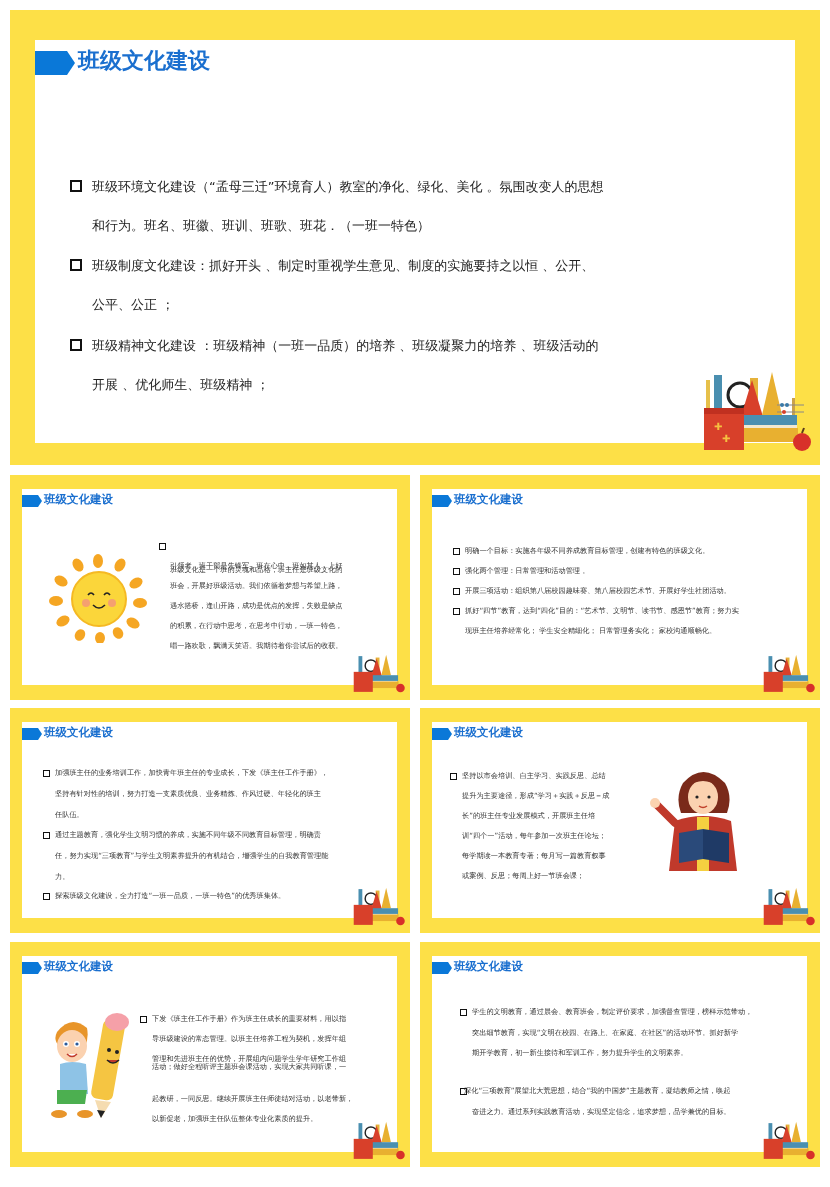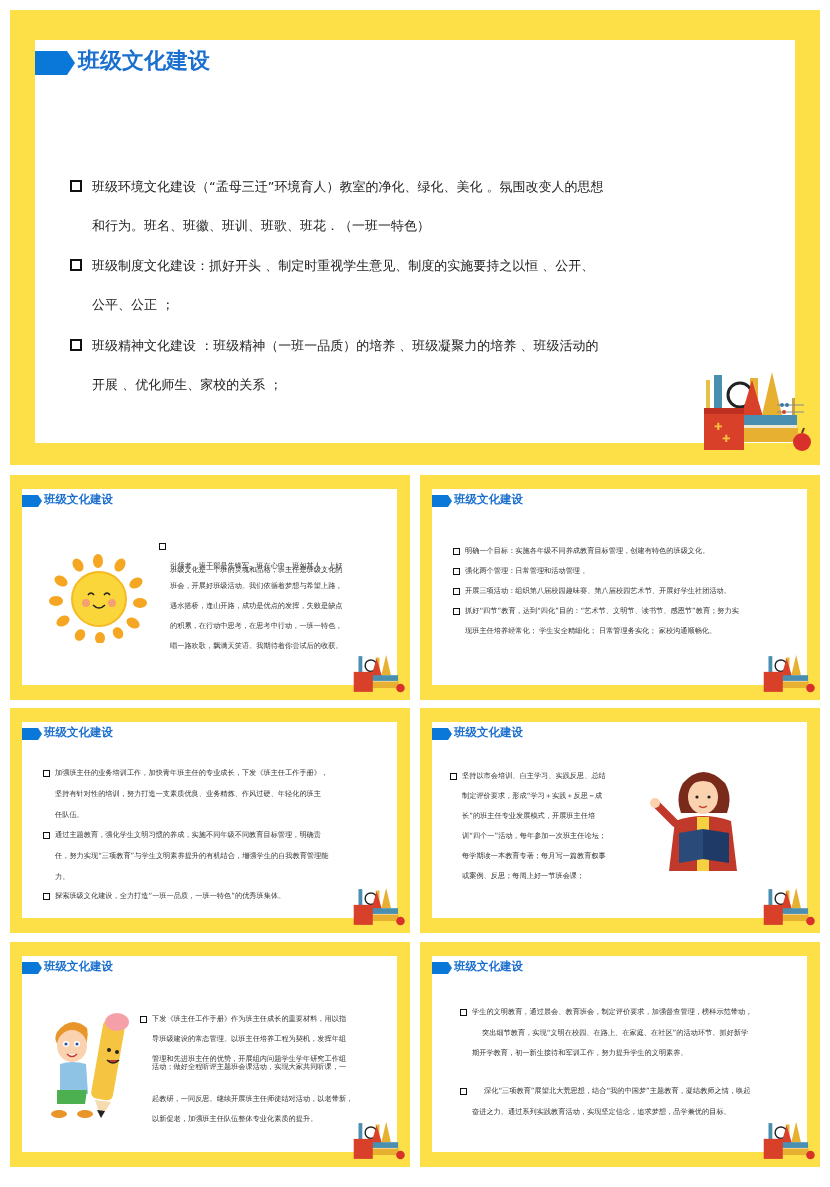--- a/index.html
+++ b/index.html
@@ -55,21 +55,21 @@
     <div class="bullet-text" style="left:82px;top:196px;white-space:nowrap;">和行为。班名、班徽、班训、班歌、班花．（一班一特色）</div>
   </div>
   <div class="bullet" style="left:0;top:0;">
     <div class="bullet-box" style="left:60px;top:249px;"></div>
     <div class="bullet-text" style="left:82px;top:236px;white-space:nowrap;">班级制度文化建设：抓好开头 、制定时重视学生意见、制度的实施要持之以恒 、公开、</div>
     <div class="bullet-text" style="left:82px;top:275px;white-space:nowrap;">公平、公正 ；</div>
   </div>
   <div class="bullet" style="left:0;top:0;">
     <div class="bullet-box" style="left:60px;top:329px;"></div>
     <div class="bullet-text" style="left:82px;top:316px;white-space:nowrap;">班级精神文化建设 ：班级精神（一班一品质）的培养 、班级凝聚力的培养 、班级活动的</div>
-    <div class="bullet-text" style="left:82px;top:355px;white-space:nowrap;">开展 、优化师生、家校的关系 ；</div>
+    <div class="bullet-text" style="left:82px;top:355px;white-space:nowrap;">开展 、优化师生、班级精神 ；</div>
   </div>
 
   <svg class="illus" style="left:682px;top:360px;" width="130" height="85" viewBox="0 0 130 85">
     <rect x="58" y="8" width="8" height="35" fill="#e6b23a"></rect>
     <rect x="22" y="5" width="8" height="40" fill="#4a8fb0"></rect>
     <circle cx="48" cy="25" r="12" fill="none" stroke="#222" stroke-width="3"></circle>
     <rect x="14" y="10" width="4" height="35" fill="#e6c04a"></rect>
     <polygon points="60,10 72,50 48,50" fill="#d8402a"></polygon>
     <polygon points="80,2 90,45 70,45" fill="#e8b030"></polygon>
     <rect x="100" y="28" width="3" height="40" fill="#caa24a"></rect>
@@ -214,21 +214,21 @@
 </div>
 
 <div class="slide small" id="s4">
   <div class="inner"></div>
   <div class="title-arrow"></div>
   <div class="title-text">班级文化建设</div>
 
   <div class="bullet">
     <div class="bullet-box" style="left:30px;top:65px;"></div>
     <div class="bullet-text" style="left:42px;top:63px;white-space:nowrap;">坚持以市会培训、自主学习、实践反思、总结</div>
-    <div class="bullet-text" style="left:42px;top:83px;white-space:nowrap;">制定评价要求，形成“学习＋实践＋反思＝成</div>
+    <div class="bullet-text" style="left:42px;top:83px;white-space:nowrap;">提升为主要途径，形成“学习＋实践＋反思＝成</div>
     <div class="bullet-text" style="left:42px;top:103px;white-space:nowrap;">长”的班主任专业发展模式，开展班主任培</div>
     <div class="bullet-text" style="left:42px;top:123px;white-space:nowrap;">训“四个一”活动，每年参加一次班主任论坛；</div>
     <div class="bullet-text" style="left:42px;top:143px;white-space:nowrap;">每学期读一本教育专著；每月写一篇教育叙事</div>
     <div class="bullet-text" style="left:42px;top:163px;white-space:nowrap;">或案例、反思；每周上好一节班会课；</div>
   </div>
 
   <svg class="illus" style="left:225px;top:55px;" width="110" height="110" viewBox="0 0 110 110">
     <path d="M38 20 q20 -22 42 0 q8 14 2 30 l-46 0 q-6 -16 2 -30z" fill="#7a2a1a"></path>
     <ellipse cx="58" cy="34" rx="15" ry="17" fill="#fbd2b0"></ellipse>
     <path d="M42 24 q16 -12 32 0 l0 -6 q-16 -10 -32 0z" fill="#7a2a1a"></path>
@@ -306,26 +306,26 @@
 </div>
 
 <div class="slide small" id="s6">
   <div class="inner"></div>
   <div class="title-arrow"></div>
   <div class="title-text">班级文化建设</div>
 
   <div class="bullet">
     <div class="bullet-box" style="left:40px;top:67px;"></div>
     <div class="bullet-text" style="left:52px;top:65px;white-space:nowrap;">学生的文明教育，通过晨会、教育班会，制定评价要求，加强督查管理，榜样示范带动，</div>
-    <div class="bullet-text" style="left:52px;top:86px;white-space:nowrap;margin-left:10px;">突出细节教育，实现“文明在校园、在路上、在家庭、在社区”的活动环节。抓好新学</div>
+    <div class="bullet-text" style="left:52px;top:86px;white-space:nowrap;">突出细节教育，实现“文明在校园、在路上、在家庭、在社区”的活动环节。抓好新学</div>
     <div class="bullet-text" style="left:52px;top:106px;white-space:nowrap;">期开学教育，初一新生接待和军训工作，努力提升学生的文明素养。</div>
   </div>
   <div class="bullet">
     <div class="bullet-box" style="left:40px;top:146px;"></div>
-    <div class="bullet-text" style="left:64px;top:144px;white-space:nowrap;text-align:center;">深化“三项教育”展望北大荒思想，结合“我的中国梦”主题教育，凝结教师之情，唤起</div>
+    <div class="bullet-text" style="left:44px;top:144px;white-space:nowrap;text-align:center;">深化“三项教育”展望北大荒思想，结合“我的中国梦”主题教育，凝结教师之情，唤起</div>
     <div class="bullet-text" style="left:52px;top:165px;white-space:nowrap;">奋进之力。通过系列实践教育活动，实现坚定信念，追求梦想，品学兼优的目标。</div>
   </div>
 
   <svg class="illus" style="left:338px;top:178px;" width="62" height="42" viewBox="0 0 130 85">
     <rect x="58" y="8" width="8" height="35" fill="#e6b23a"></rect>
       <rect x="22" y="5" width="8" height="40" fill="#4a8fb0"></rect>
     <circle cx="48" cy="25" r="12" fill="none" stroke="#222" stroke-width="3"></circle>
     <polygon points="60,10 72,50 48,50" fill="#d8402a"></polygon>
       <polygon points="80,2 90,45 70,45" fill="#e8b030"></polygon>
     <rect x="50" y="45" width="55" height="12" fill="#4a8fb0"></rect>

